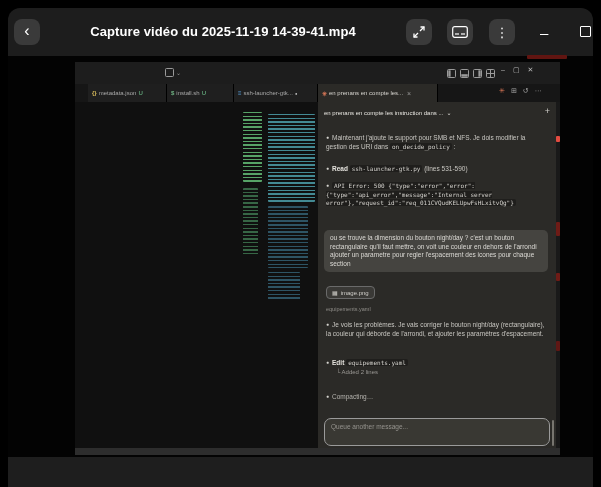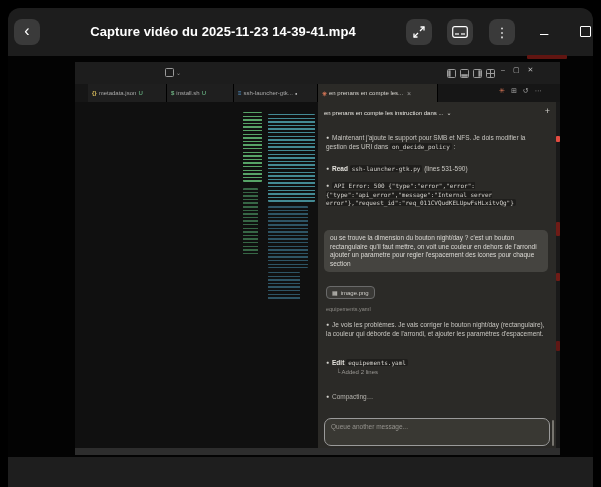--- a/index.html
+++ b/index.html
@@ -57,21 +57,21 @@
   #scrollthumb { left:234px; top:318px; width:2px; height:26px; background:#77756f; border-radius:1px; }
   svg { display:block; }
 </style>
 </head>
 <body>
 
 <div class="abs" id="header">
   <div class="abs hbtn" style="left:6px;top:11px;">
     <span style="font-size:16px;line-height:0;padding-bottom:3px;">‹</span>
   </div>
-  <div class="abs" id="title">Capture vidéo du 2025-11-23 14-39-41.mp4</div>
+  <div class="abs" id="title">Capture vidéo du 2025-11-19 14-39-41.mp4</div>
 
   <div class="abs hbtn" style="left:398px;top:11px;">
     <svg width="14" height="14" viewBox="0 0 14 14">
       <polyline points="8.5,2 12,2 12,5.5" fill="none" stroke="#fff" stroke-width="1.3"></polyline>
       <line x1="12" y1="2" x2="8" y2="6" stroke="#fff" stroke-width="1.3"></line>
       <polyline points="2,8.5 2,12 5.5,12" fill="none" stroke="#fff" stroke-width="1.3"></polyline>
       <line x1="2" y1="12" x2="6" y2="8" stroke="#fff" stroke-width="1.3"></line>
     </svg>
   </div>
   <div class="abs hbtn" style="left:439px;top:11px;">

